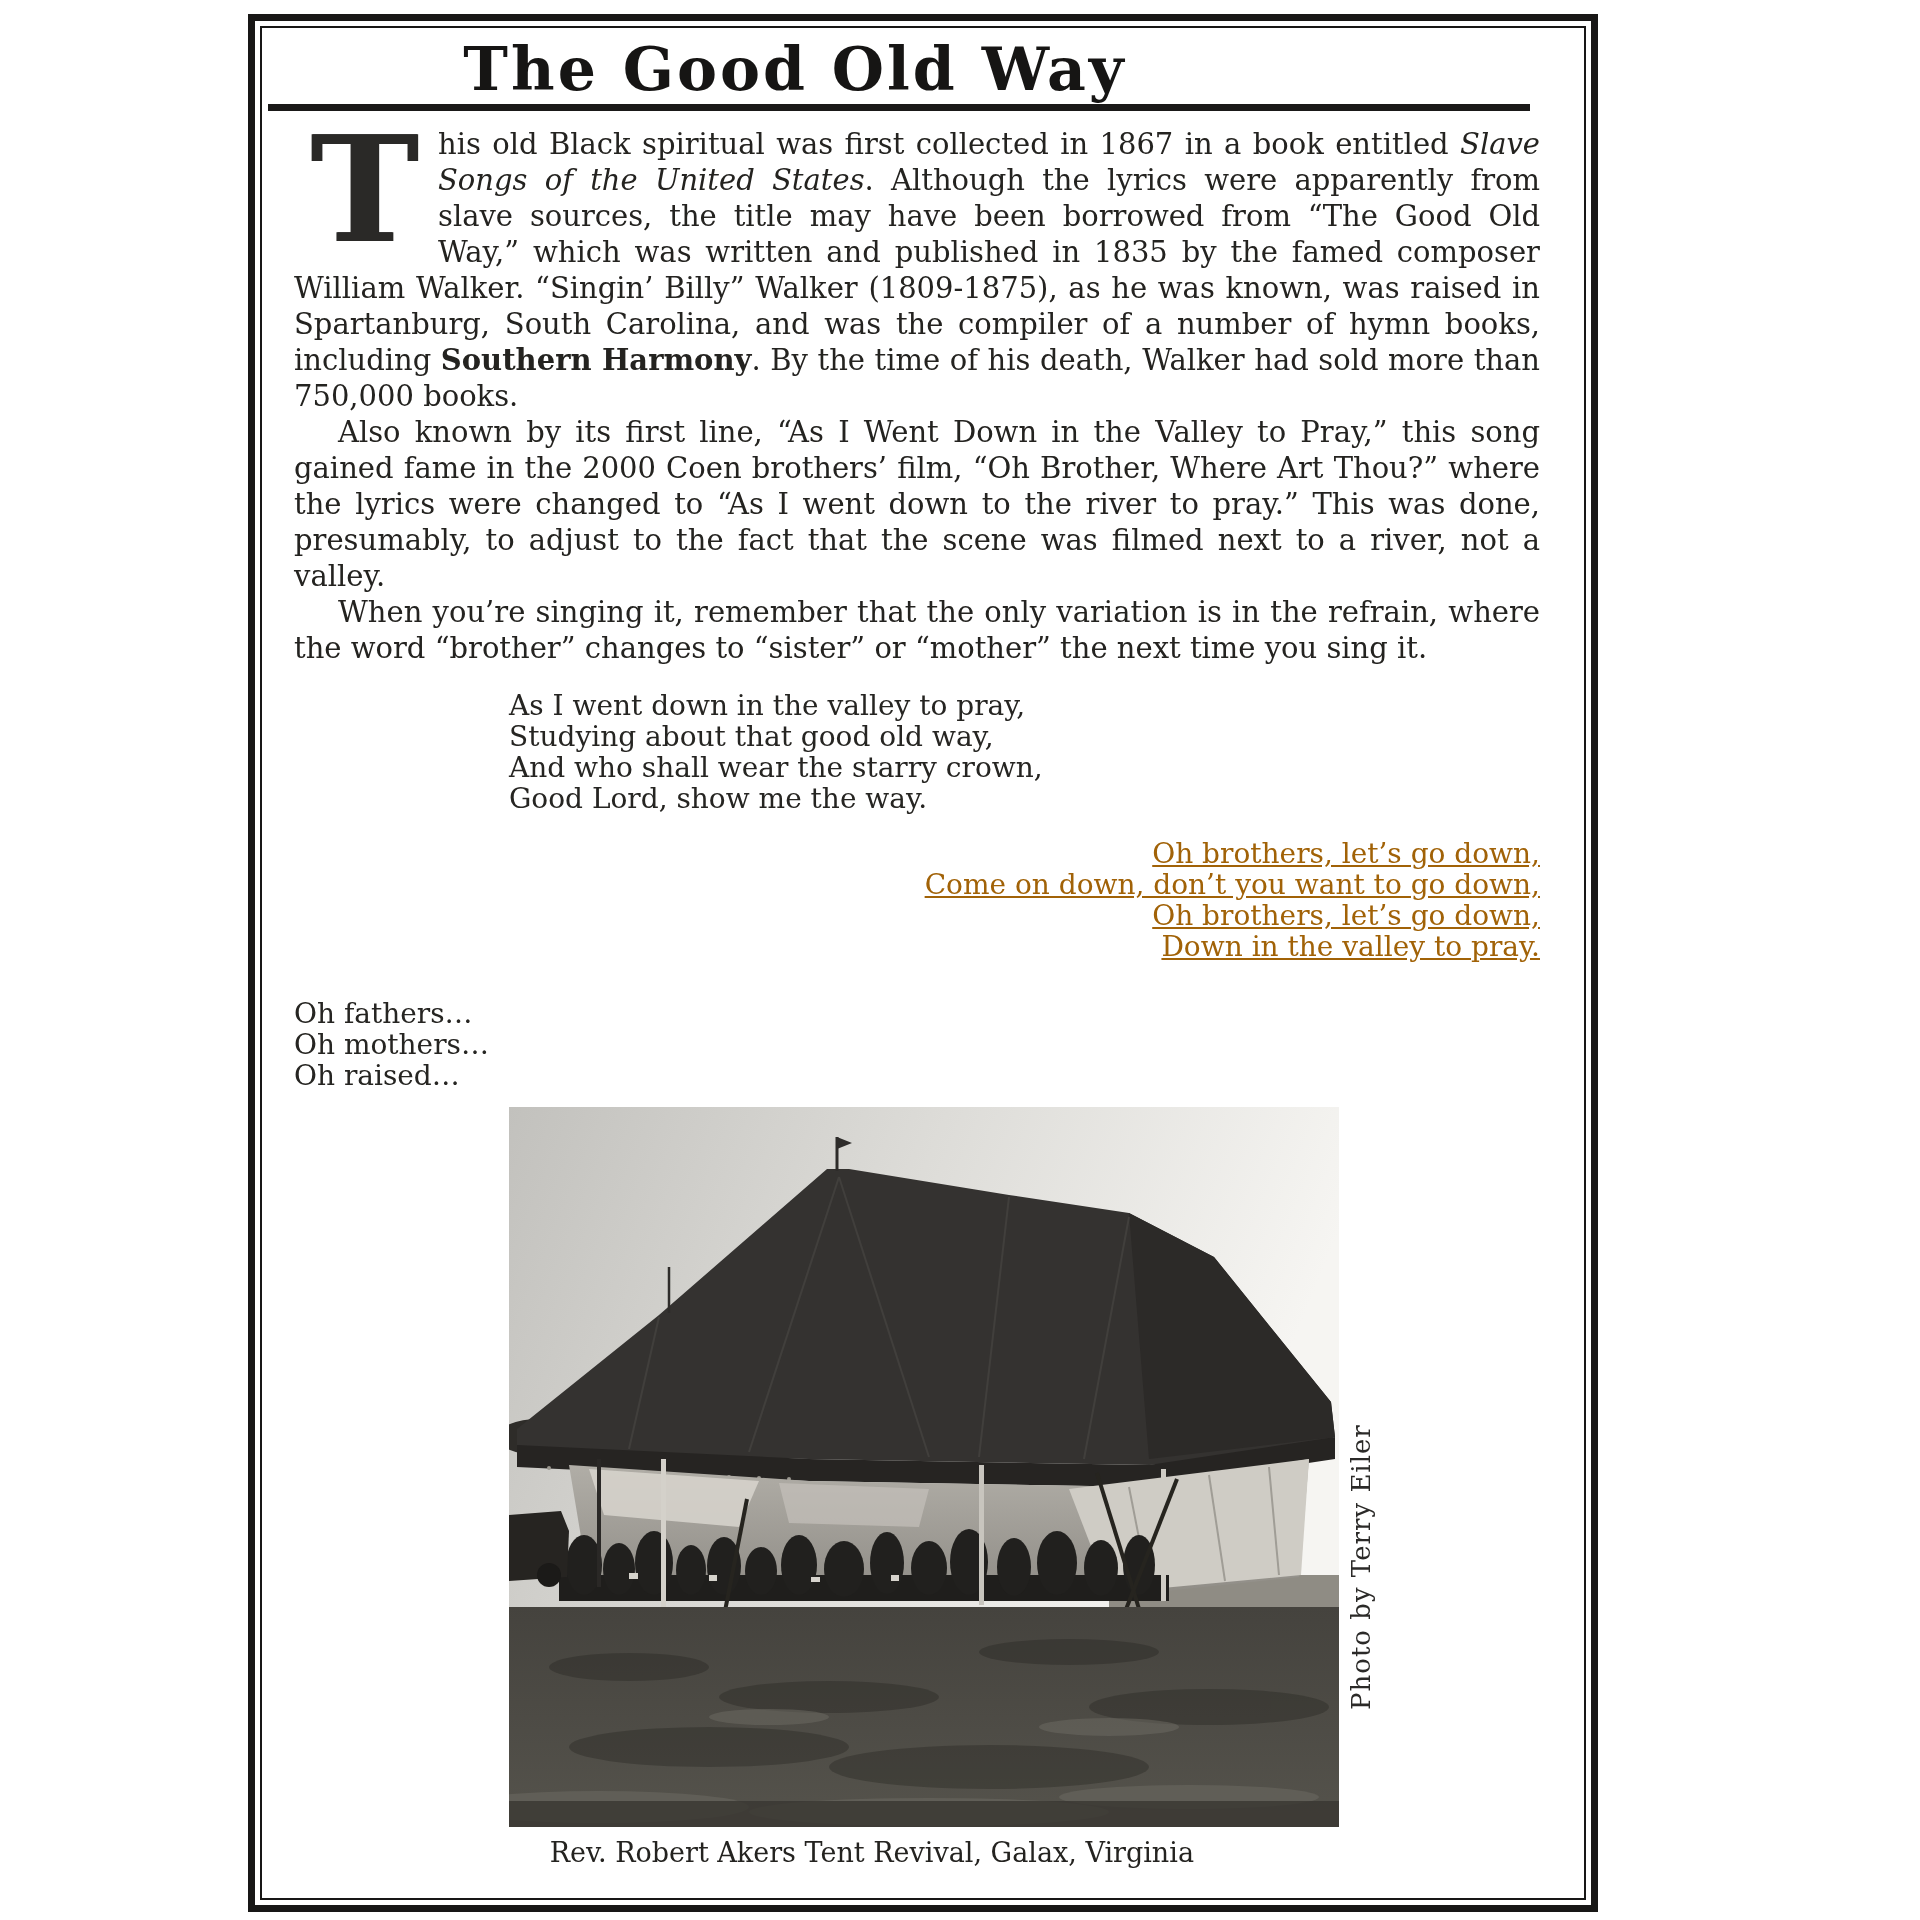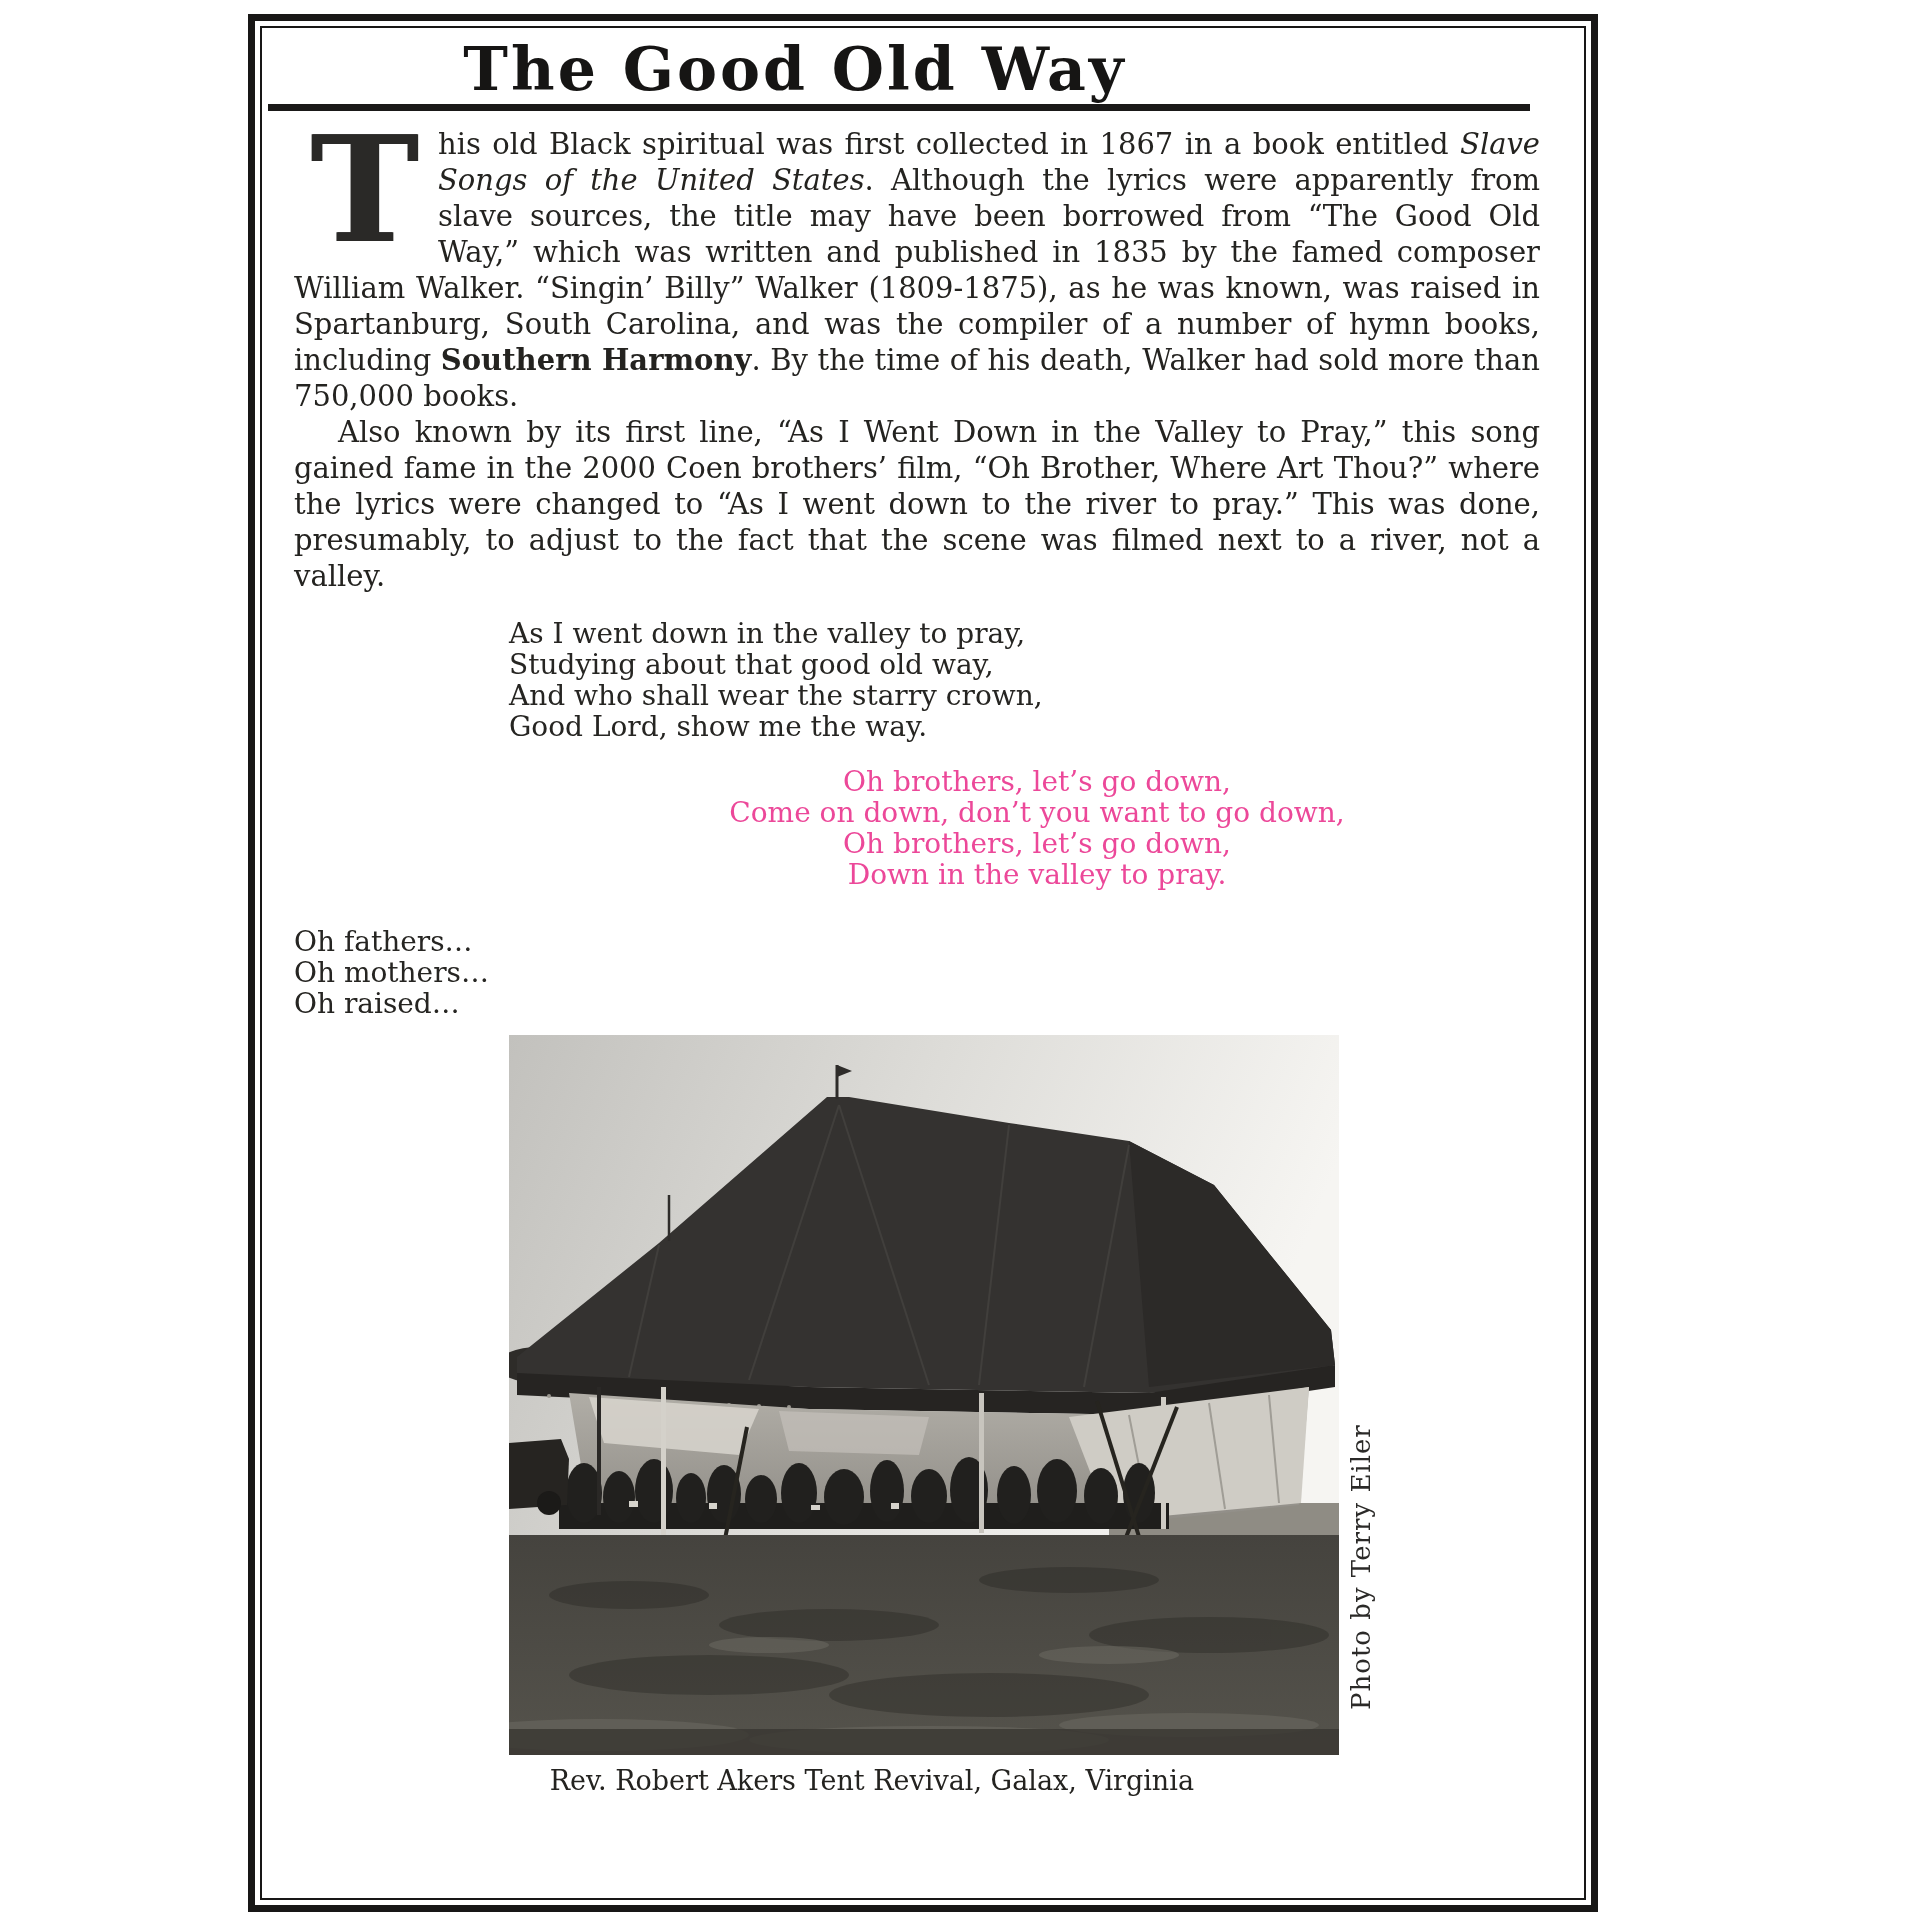--- a/index.html
+++ b/index.html
@@ -20,21 +20,21 @@
             text-align:justify;color:#242320;}
   .bodyflow p{margin:0;}
   .dropcap{float:left;font-size:146px;line-height:112px;height:112px;width:100px;
            margin:8px 28px 0 16px;font-weight:bold;color:#2a2927;text-align:center;
            text-shadow:1px 0 0 #2a2927;}
   .ital{font-style:italic;}
   .bital{font-weight:bold;}
   .indent{text-indent:44px;}
   
   .stanza{margin:24px 0 0 215px;font-size:28px;line-height:31px;text-align:left;color:#262522;}
-  .stanza2{margin:24px 0 0 240px;font-size:28px;line-height:31px;text-align:center;color:#ec4899;}
+  .stanza2{margin:24px 0 0 240px;font-size:28px;line-height:31px;text-align:right;color:#a16207;text-decoration:underline;}
   .extra{margin:30px 0 0 248px;font-size:28px;line-height:31px;text-align:left;color:#262522;}
   .extra.first{margin-top:36px;}
   
   .photowrap{margin:16px 0 0 215px;width:830px;line-height:0;}
   .caption{margin:10px 0 0 70px;width:830px;text-align:right;font-size:27px;line-height:32px;color:#242320;}
   .credit{position:absolute;left:1346px;top:1400px;height:310px;
           writing-mode:vertical-rl;transform:rotate(180deg);
           font-size:26px;letter-spacing:1px;color:#2b2a28;white-space:nowrap;}
 </style>
 </head>
@@ -45,20 +45,21 @@
     <div class="inner">
 
       <div class="title">The Good Old Way</div>
       <div class="title-rule"></div>
 
       <div class="bodyflow">
 
         <p><span class="dropcap">T</span><span>his old Black spiritual was first collected in 1867 in a book entitled </span><span class="ital">Slave Songs of the United States</span><span>. Although the lyrics were apparently from slave sources, the title may have been borrowed from “The Good Old Way,” which was written and published in 1835 by the famed composer William Walker. “Singin’ Billy” Walker (1809-1875), as he was known, was raised in Spartanburg, South Carolina, and was the compiler of a number of hymn books, including </span><span class="bital">Southern Harmony</span><span>. By the time of his death, Walker had sold more than 750,000 books.</span></p>
 
         <p class="indent">Also known by its first line, “As I Went Down in the Valley to Pray,” this song gained fame in the 2000 Coen brothers’ film, “Oh Brother, Where Art Thou?” where the lyrics were changed to “As I went down to the river to pray.” This was done, presumably, to adjust to the fact that the scene was filmed next to a river, not a valley.</p>
+        <p class="indent">When you’re singing it, remember that the only variation is in the refrain, where the word “brother” changes to “sister” or “mother” the next time you sing it.</p>
 
         <div class="stanza">
           <div>As I went down in the valley to pray,</div>
           <div>Studying about that good old way,</div>
           <div>And who shall wear the starry crown,</div>
           <div>Good Lord, show me the way.</div>
         </div>
 
         <div class="stanza2">
           <div>Oh brothers, let’s go down,</div>

